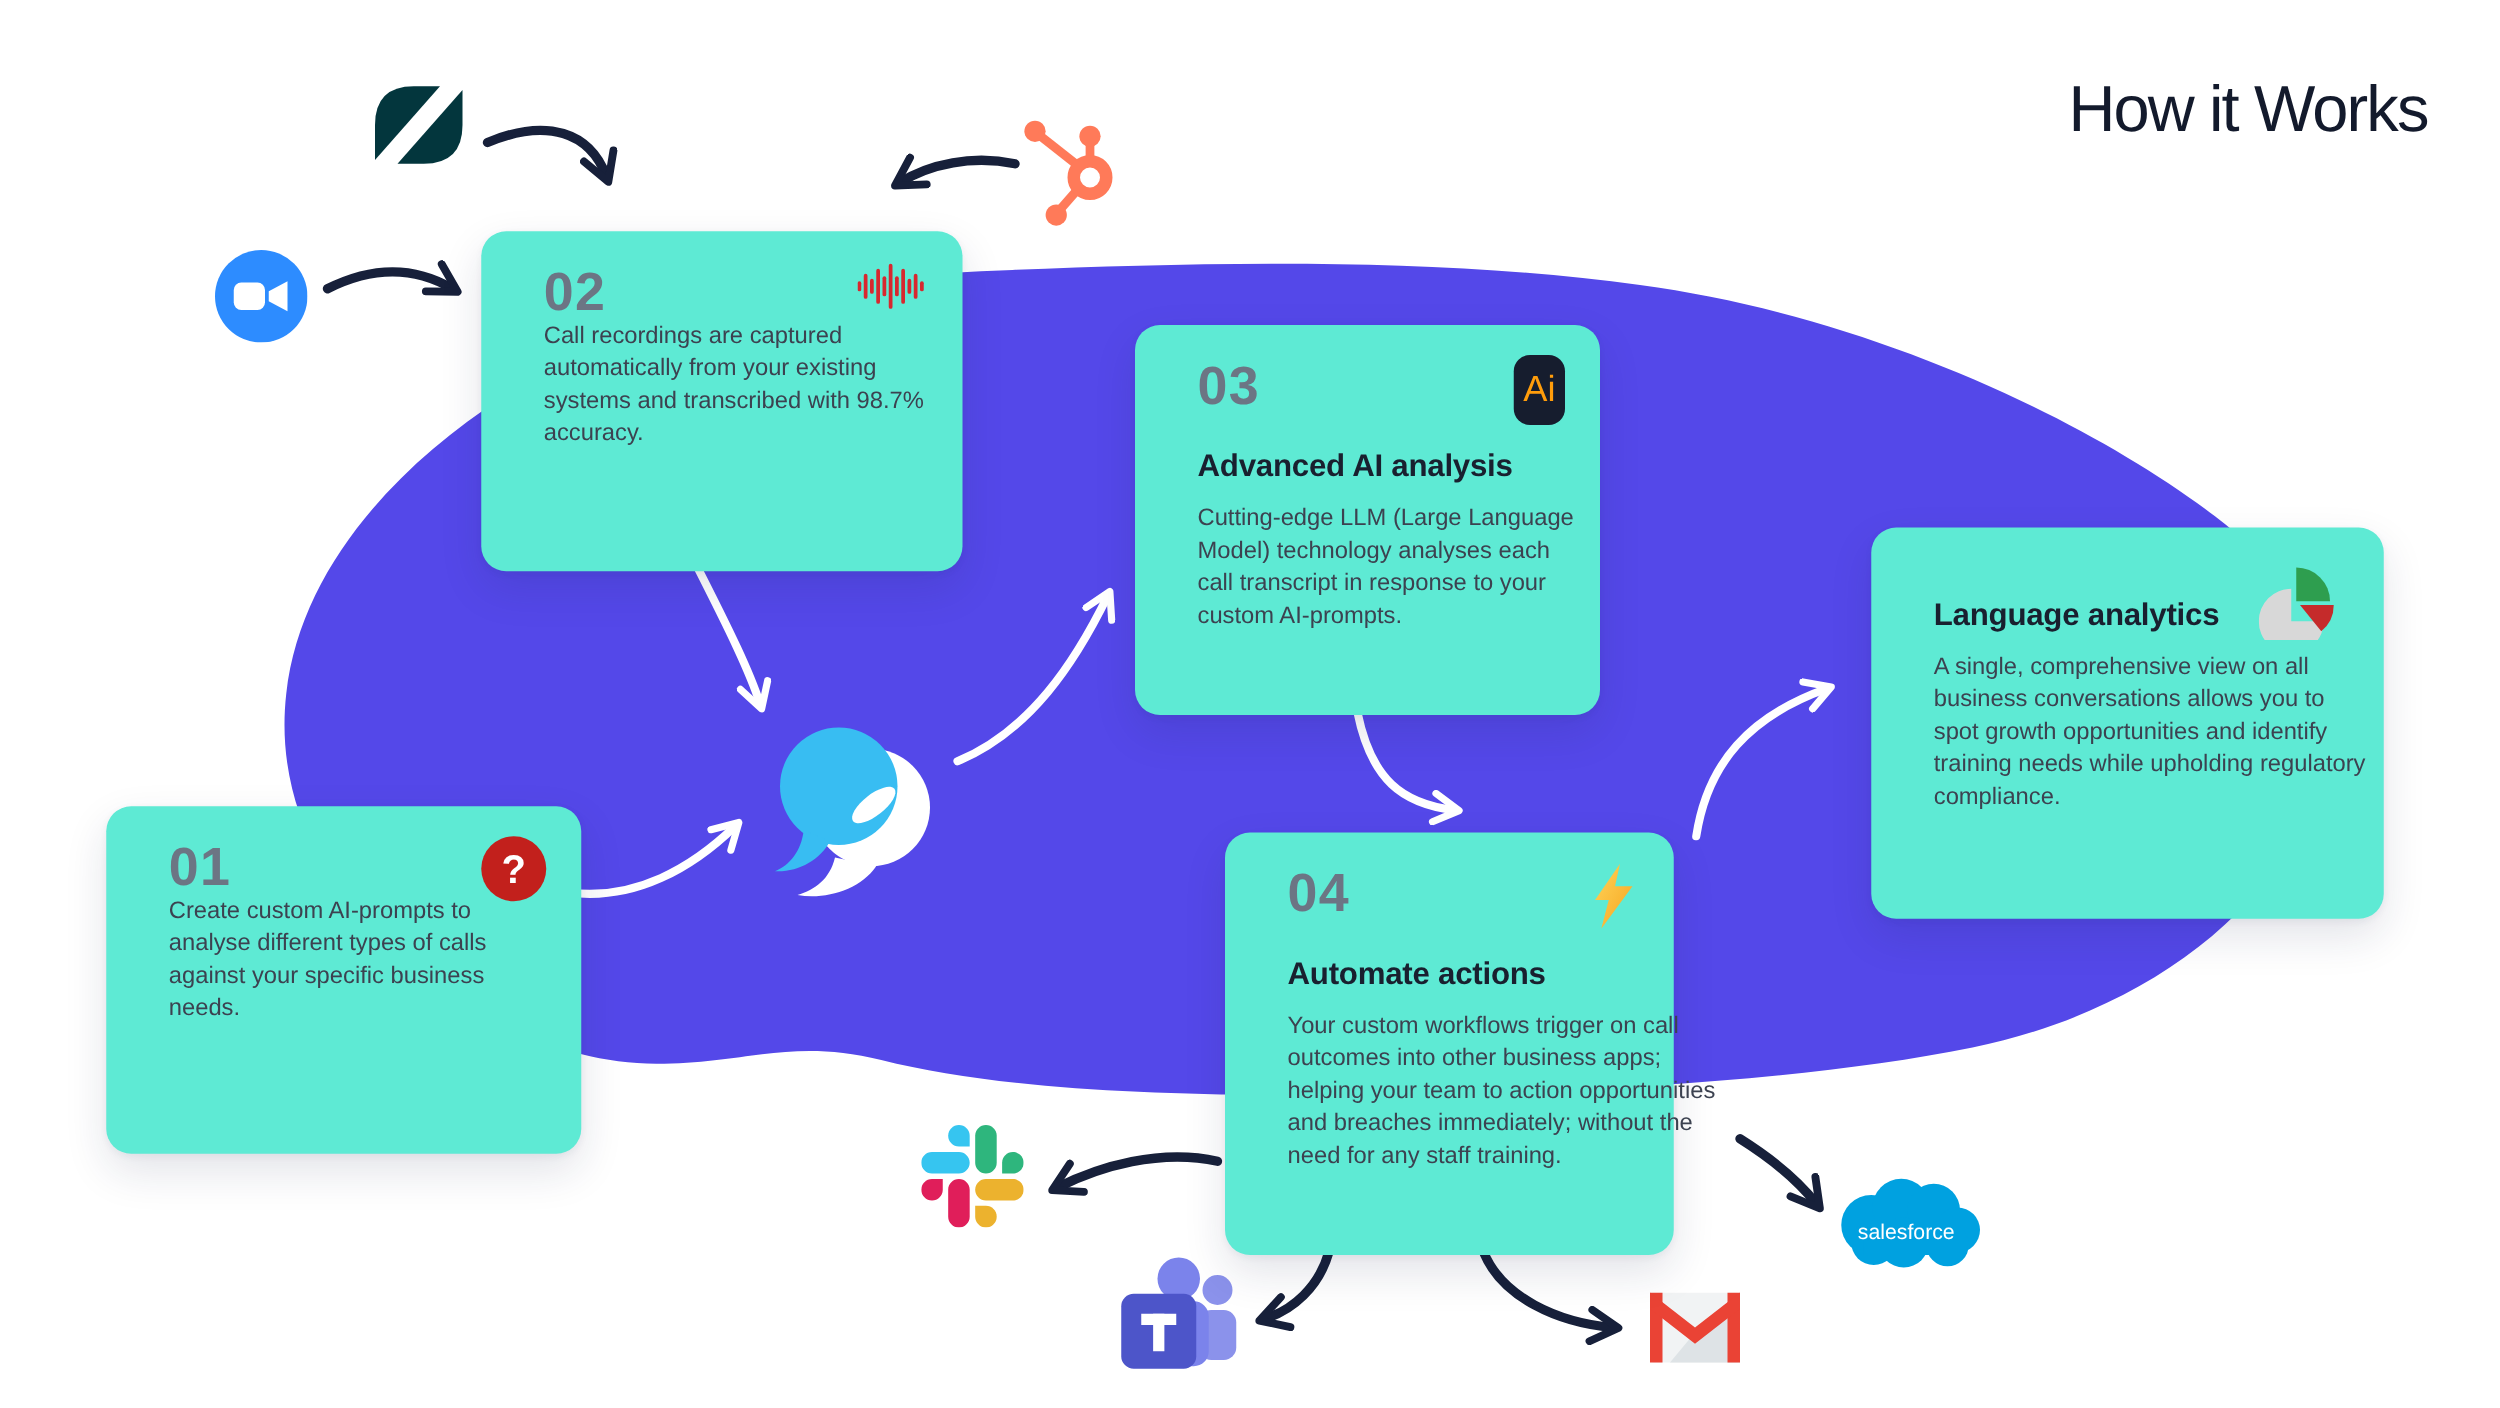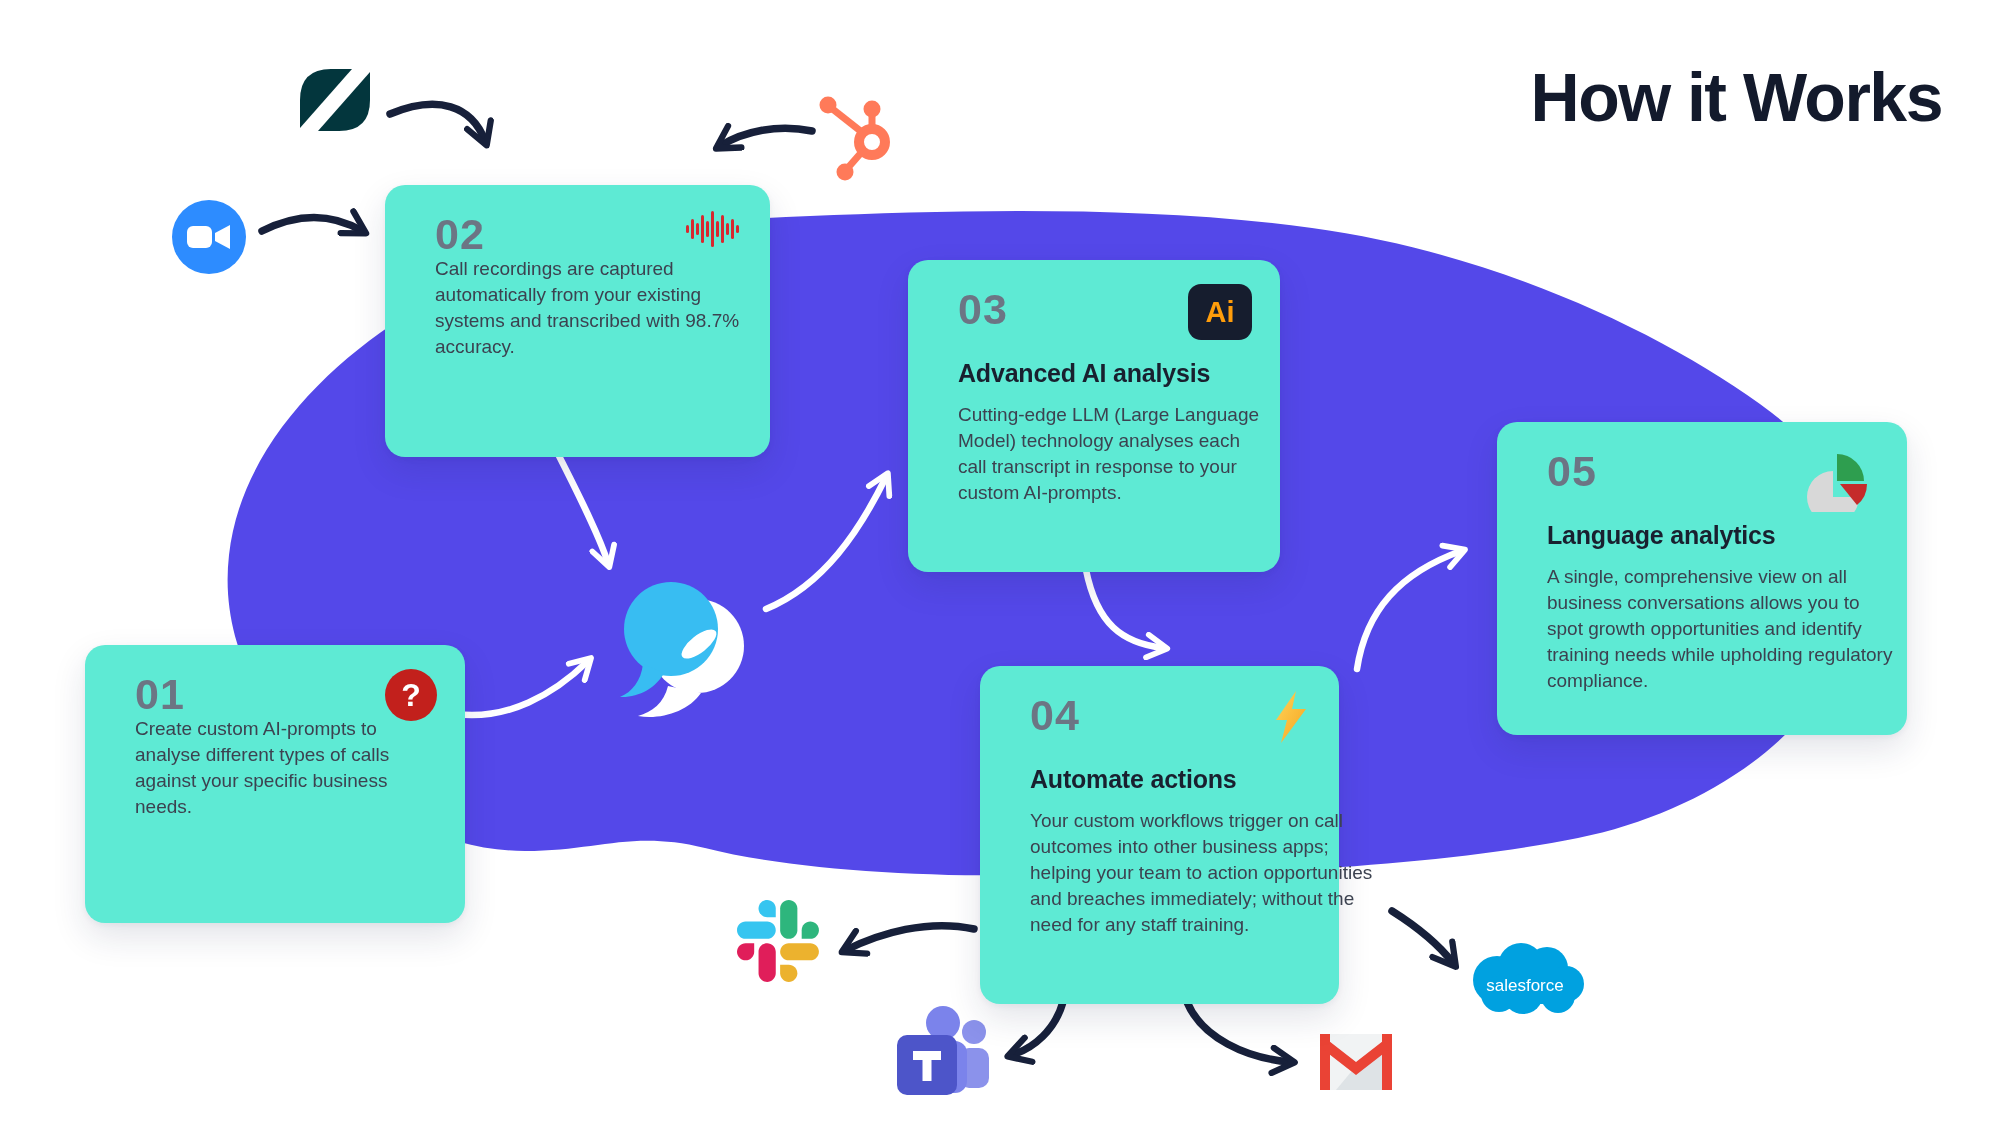--- a/index.html
+++ b/index.html
@@ -3,38 +3,38 @@
 <meta charset="utf-8">
 <style>
   html,body{margin:0;padding:0;background:#fff;}
   .stage{
     position:relative;width:2000px;height:1126px;overflow:hidden;background:#ffffff;
     font-family:"Liberation Sans", sans-serif;
   }
   .bg-layer{position:absolute;left:0;top:0;width:2000px;height:1126px;}
   .page-title{
     position:absolute;top:58px;right:58px;margin:0;
-    font-size:68px;font-weight:bold;letter-spacing:-1.5px;color:#131A2C;
+    font-size:52px;font-weight:normal;letter-spacing:-1.5px;color:#131A2C;
   }
   .card{
     position:absolute;background:#5eead4;border-radius:20px;
     box-shadow:0 14px 34px rgba(25,32,70,.12), 0 2px 6px rgba(25,32,70,.05);
     padding:28px 50px;box-sizing:border-box;
   }
   .card .num{font-size:43px;font-weight:600;color:#6C7584;letter-spacing:1px;line-height:1;}
   .card h3{margin:28px 0 14px 0;font-size:25px;font-weight:bold;color:#19202F;letter-spacing:-0.2px;}
   .card p{margin:0;font-size:19px;line-height:26px;color:#3C4250;}
   .card .corner-icon{position:absolute;top:24px;right:28px;}
   .badge-circle{
     width:52px;height:52px;border-radius:50%;background:#C2201C;color:#fff;
     display:flex;align-items:center;justify-content:center;font-size:32px;font-weight:bold;
   }
   .badge-ai{
-    width:64px;height:56px;border-radius:13px;background:#161D2E;color:#FF9D0B;
-    display:flex;align-items:center;justify-content:center;font-size:29px;font-weight:bold;text-align:right;
+    width:41px;height:56px;border-radius:13px;background:#161D2E;color:#FF9D0B;
+    display:flex;align-items:center;justify-content:center;font-size:29px;font-weight:normal;text-align:right;
   }
   .logo{position:absolute;}
   #card1{left:85px;top:645px;width:380px;height:278px;}
   #card2{left:385px;top:185px;width:385px;height:272px;}
   #card3{left:908px;top:260px;width:372px;height:312px;}
   #card4{left:980px;top:666px;width:359px;height:338px;}
   #card5{left:1497px;top:422px;width:410px;height:313px;}
   #card1 p{width:312px;} #card2 p{width:320px;} #card3 p{width:308px;}
   #card4 p{width:356px;} #card5 p{width:352px;}
 </style>
@@ -214,21 +214,20 @@
               <stop offset="1" stop-color="#F6A51F"></stop>
           </linearGradient>
         </defs>
       </svg>
     </div>
     <h3>Automate actions</h3>
     <p>Your custom workflows trigger on call outcomes into other business apps; helping your team to action opportunities and breaches immediately; without the need for any staff training.</p>
   </div>
 
   <div class="card" id="card5">
-    <div class="num">05</div>
     <div class="corner-icon">
       <svg width="72" height="66" viewBox="0 0 72 66">
         <path d="M26,51 L26,25 A26,26 0 1 0 52,51 Z" fill="#D8D8D8"></path>
         <path d="M30,35 L30,8 A27,27 0 0 1 57,35 Z" fill="#2E9E4F"></path>
         <path d="M33,38 L60,38 A27,27 0 0 1 50,59 Z" fill="#C52B2B"></path>
       </svg>
     </div>
     <h3>Language analytics</h3>
     <p>A single, comprehensive view on all business conversations allows you to spot growth opportunities and identify training needs while upholding regulatory compliance.</p>
   </div>

